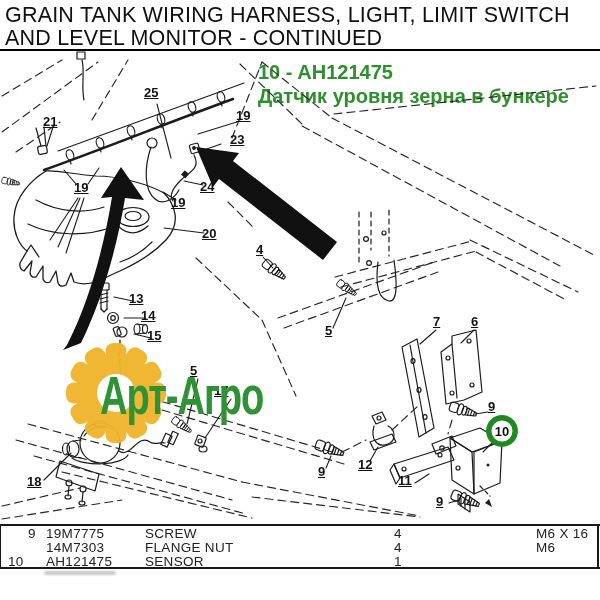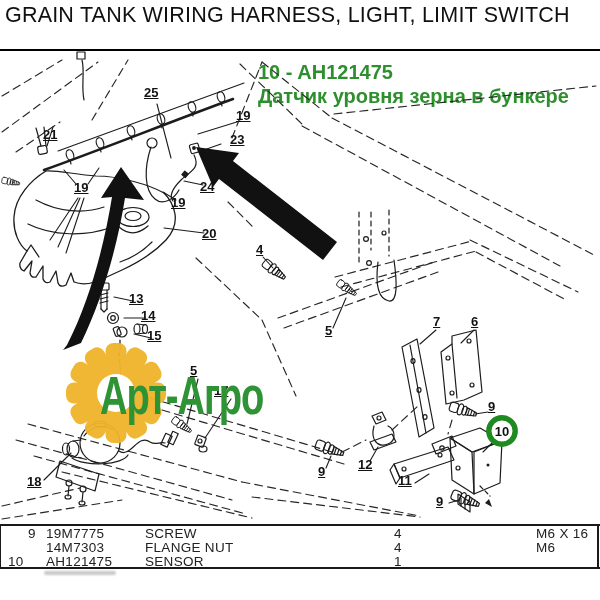--- a/index.html
+++ b/index.html
@@ -24,20 +24,21 @@
   .smudge{position:absolute;left:44px;top:571px;width:72px;height:4px;background:#9a9a9a;opacity:.55;filter:blur(1px);border-radius:2px;}
   svg text{font-family:"Liberation Sans",sans-serif;}
 </style>
 </head>
 <body>
 
 <div id="screen">
 
   <div class="abs title">
     <div>GRAIN TANK WIRING HARNESS, LIGHT, LIMIT SWITCH</div>
+    <div>AND LEVEL MONITOR - CONTINUED</div>
   </div>
   <div class="abs rule"></div>
 
   <div class="abs green-head">
     <div>10 - AH121475</div>
     <div>Датчик уровня зерна в бункере</div>
   </div>
 
   <svg class="abs" style="left:0;top:0" width="600" height="600" viewBox="0 0 600 600" fill="none" stroke="#1c1c1c" stroke-width="1.2" stroke-linecap="round" stroke-linejoin="round">
     <defs>
@@ -277,21 +278,21 @@
     <g fill="#111" stroke="none">
       <path d="M196,147 L239,153 L233,161 L337,242 L323,260 L219,179 L213,187 Z"></path>
     </g>
 
     <g>
       <circle cx="502" cy="431" r="13.2" fill="#ffffff" stroke-width="5.4" stroke="#1e8a1f"></circle>
       <text x="502" y="436" text-anchor="middle" font-size="13" font-weight="bold" fill="#111" stroke="none">10</text>
     </g>
   </svg>
 
-  <span class="callout" style="left:43px;top:128px">21</span>
+  <span class="callout" style="left:43px;top:115px">21</span>
   <span class="callout" style="left:144px;top:86px">25</span>
   <span class="callout" style="left:236px;top:109px">19</span>
   <span class="callout" style="left:230px;top:133px">23</span>
   <span class="callout" style="left:74px;top:181px">19</span>
   <span class="callout" style="left:200px;top:180px">24</span>
   <span class="callout" style="left:171px;top:196px">19</span>
   <span class="callout" style="left:202px;top:227px">20</span>
   <span class="callout" style="left:129px;top:292px">13</span>
   <span class="callout" style="left:141px;top:309px">14</span>
   <span class="callout" style="left:147px;top:329px">15</span>

